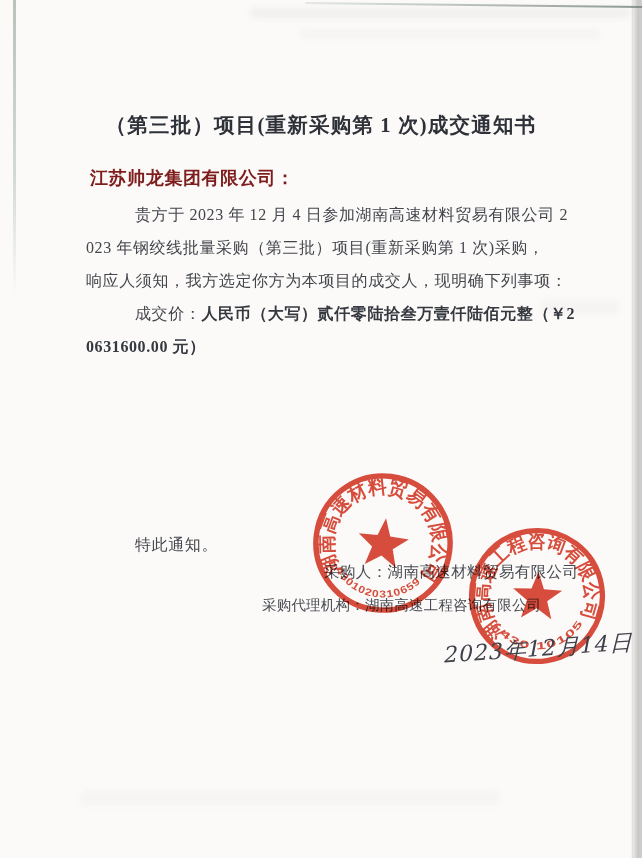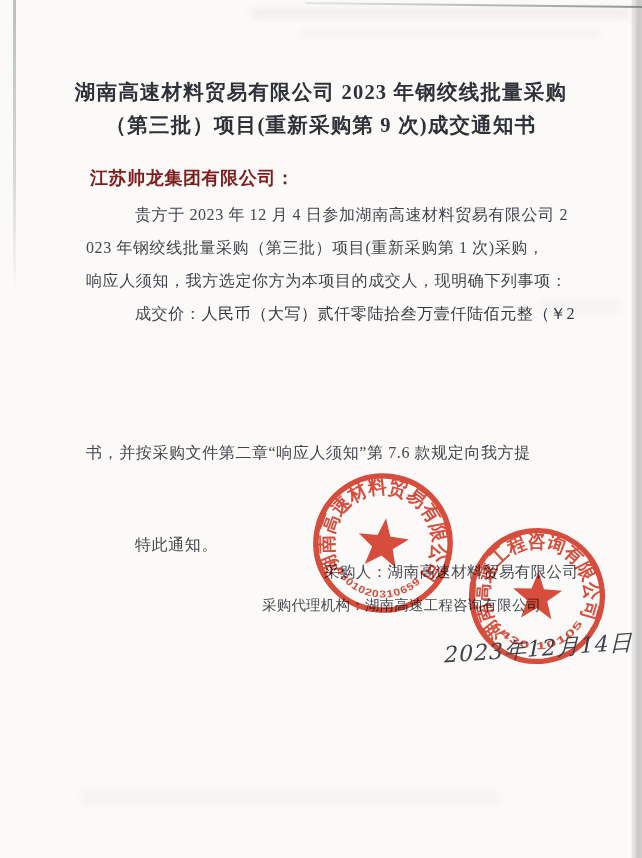--- a/index.html
+++ b/index.html
@@ -42,21 +42,21 @@
     position:absolute;white-space:nowrap;
     color:#43464d;font-size:16px;letter-spacing:.6px;
     z-index:2;
   }
   .title{
     position:absolute;left:0;width:642px;text-align:center;
     font-size:20.5px;font-weight:700;color:#2e3138;letter-spacing:1.2px;
     z-index:2;white-space:nowrap;
   }
   .recipient{font-weight:600;color:#7f1d1d;font-size:18px;}
-  .b{font-weight:400;color:#35383f;text-align:right;}
+  .b{font-weight:700;color:#35383f;text-align:right;}
   .sig{font-size:15.5px;color:#474a51;letter-spacing:.4px;margin-left:37px;}
   .sig2{font-size:14.5px;color:#474a51;letter-spacing:.2px;}
   .handwriting{
     position:absolute;left:444px;top:634px;z-index:6;
     font-size:22px;color:#3f414a;font-style:italic;
     letter-spacing:1px;
     transform:rotate(-4deg) skewX(-4deg);
     font-family:"DejaVu Serif", serif;
   }
 
@@ -76,33 +76,32 @@
 
   <div class="edge-right"></div>
   <div class="edge-right-inner"></div>
   <div class="edge-top-line"></div>
   <div class="edge-left-line"></div>
   <div class="smudge s1"></div>
   <div class="smudge s2"></div>
   <div class="smudge s3"></div>
   <div class="smudge s4"></div>
 
-  <div class="title" style="top:78px">湖南高速材料贸易有限公司 2023 年钢绞线批量采购</div>
-  <div class="title" style="top:111px">（第三批）项目(重新采购第 9 次)成交通知书</div>
+  <div class="title" style="top:111px">（第三批）项目(重新采购第 1 次)成交通知书</div>
 
   <div class="line recipient" style="left:90px;top:166px">江苏帅龙集团有限公司：</div>
 
   <div class="line" style="left:135px;top:205px">贵方于 2023 年 12 月 4 日参加湖南高速材料贸易有限公司 2</div>
   <div class="line" style="left:86px;top:238px">023 年钢绞线批量采购（第三批）项目(重新采购第 1 次)采购，</div>
   <div class="line" style="left:86px;top:271px">响应人须知，我方选定你方为本项目的成交人，现明确下列事项：</div>
 
   <div class="line" style="left:135px;top:304px"><span>成交价：</span><span class="b">人民币（大写）贰仟零陆拾叁万壹仟陆佰元整（￥2</span></div>
+  <div class="line b" style="left:86px;top:337px">0631600.00 元）</div>
 
 
-  <div class="line" style="left:86px;top:443px">书，并按采购文件第二章“响应人须知”第 7.6 款规定向我方提</div>
 
   <div class="line" style="left:135px;top:535px">特此通知。</div>
 
   <div class="line sig" style="left:287px;top:562px">采购人：湖南高速材料贸易有限公司</div>
   <div class="line sig2" style="left:262px;top:596px">采购代理机构：湖南高速工程咨询有限公司</div>
 
   <div class="handwriting">2023年12月14日</div>
 
   <div class="stamp" id="stamp-1">
     <svg viewBox="-100 -100 200 200" width="156" height="156">

